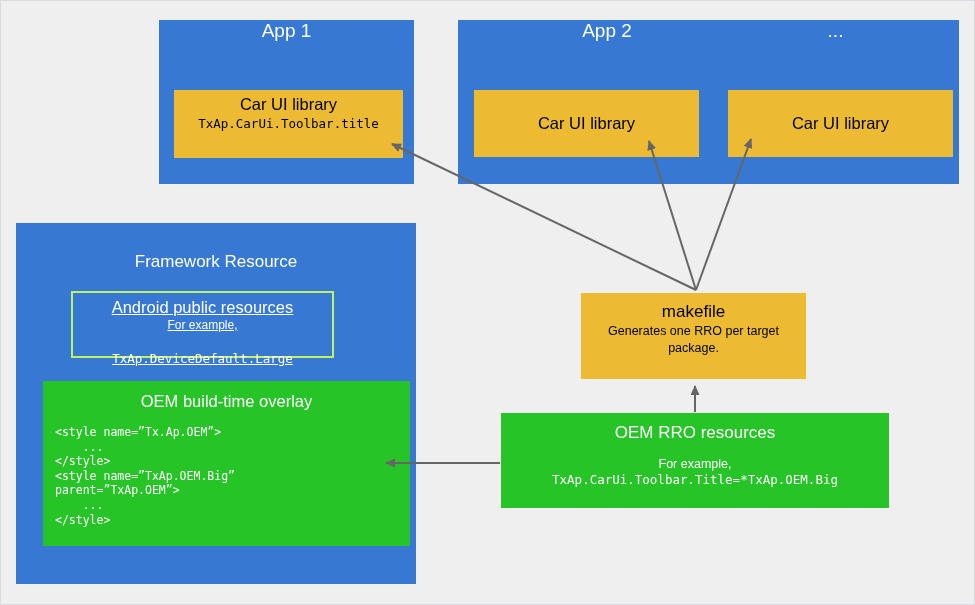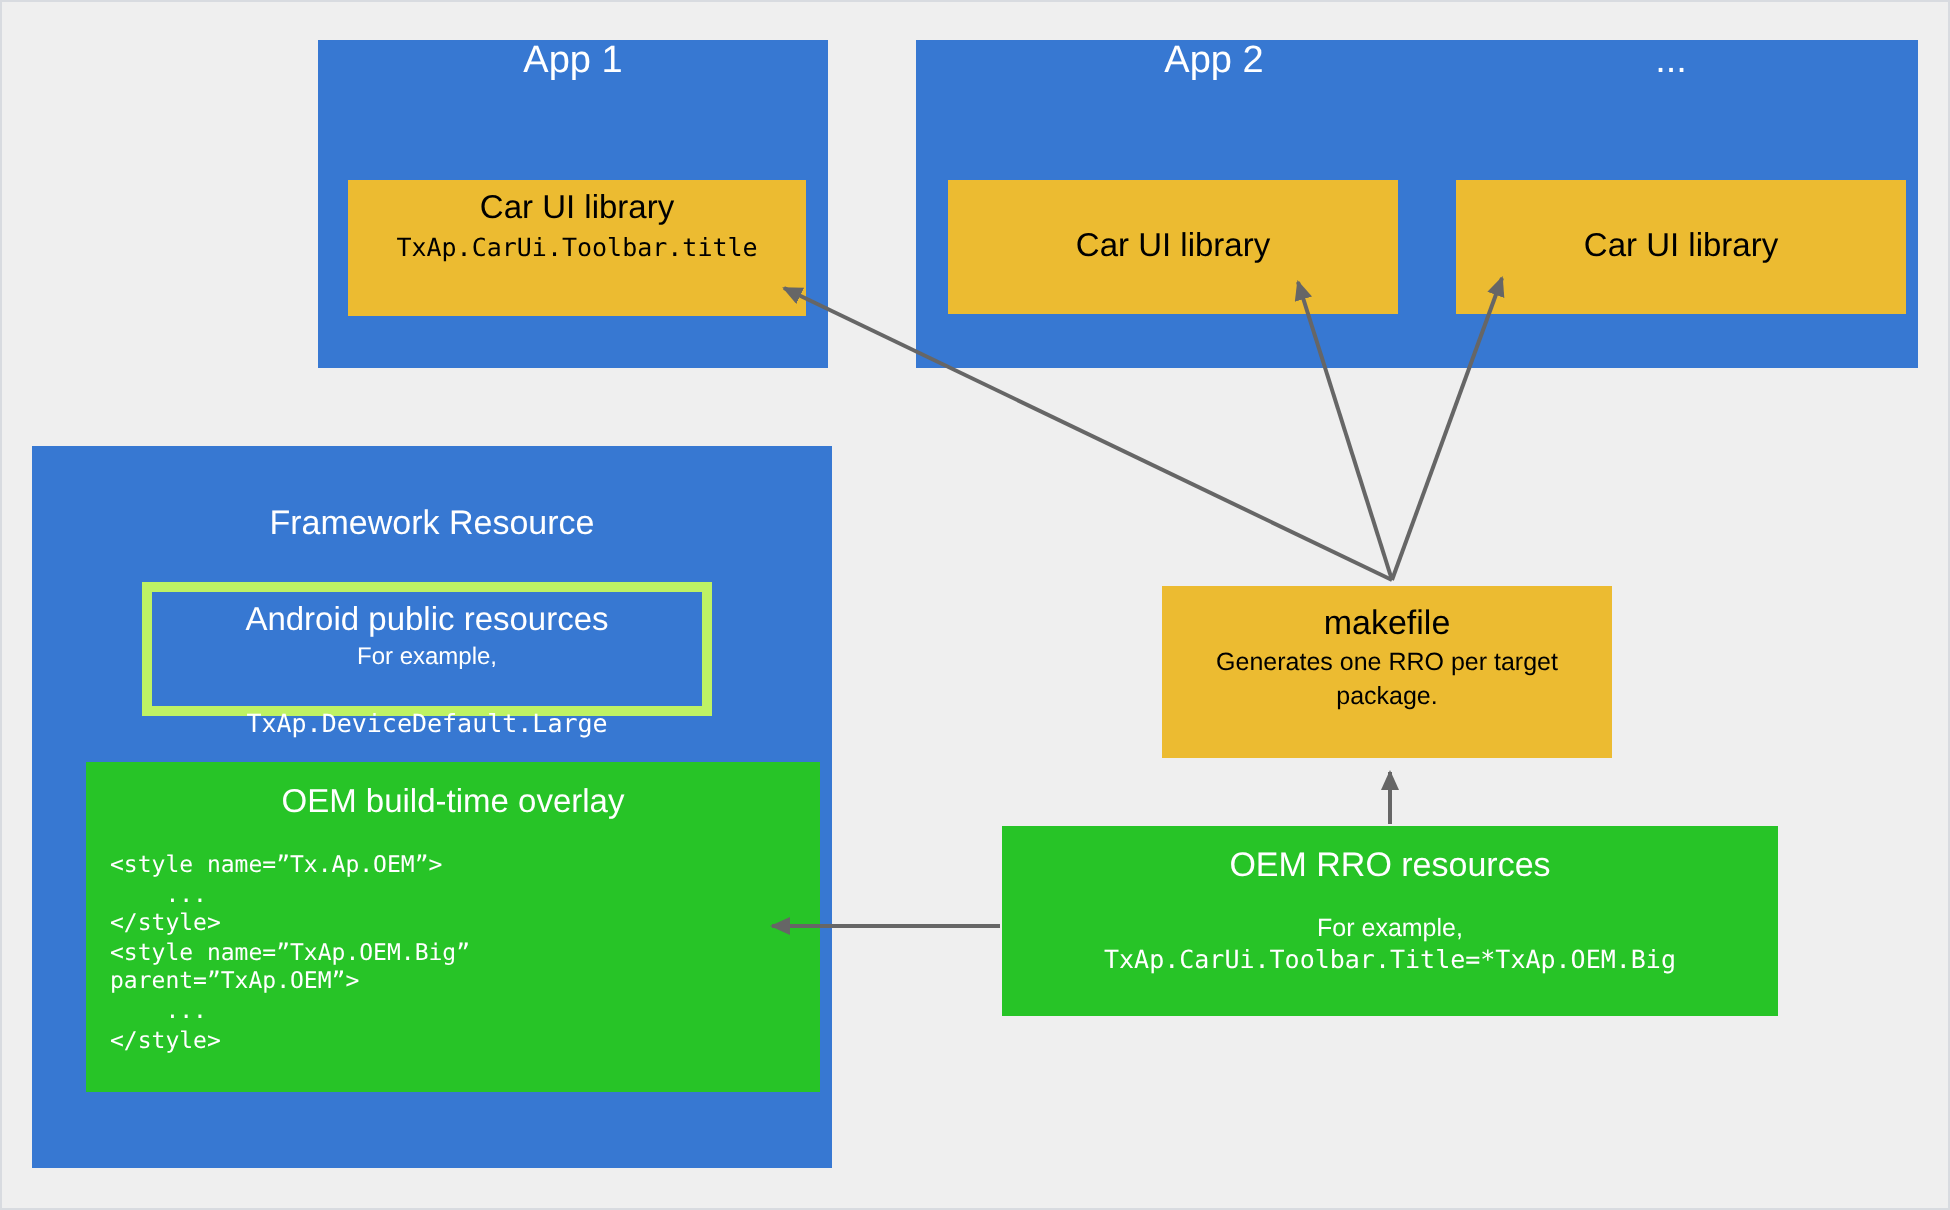--- a/index.html
+++ b/index.html
@@ -51,23 +51,24 @@
   .lib-title { font-size: 16.5px; padding-top: 5px; }
   .lib-line { font-size: 12px; margin-top: 1px; }
   .ref { letter-spacing: -0.4px; }
   .mono { font-family: "DejaVu Sans Mono", monospace; }
   .lib-code { font-size: 12.5px; margin-top: 2px; }
 
   .fw-title { text-align: center; font-size: 17px; padding-top: 29px; }
 
   .android-box {
     position: absolute;
-    left: 55px; top: 68px; width: 285px; height: 67px;
-    border: 5px solid #bef264;
+    left: 55px; top: 68px; width: 263px; height: 67px;
+    border: 2px solid #bef264;
     text-align: center;
+    text-decoration: underline;
   }
   .android-title { font-size: 16.5px; padding-top: 5px; }
   .small-line { font-size: 12px; margin-top: 1px; }
   .code-line { font-size: 12.5px; margin-top: 19px; }
 
   .overlay-box {
     position: absolute;
     left: 27px; top: 158px; width: 367px; height: 165px;
     text-align: center;
   }

